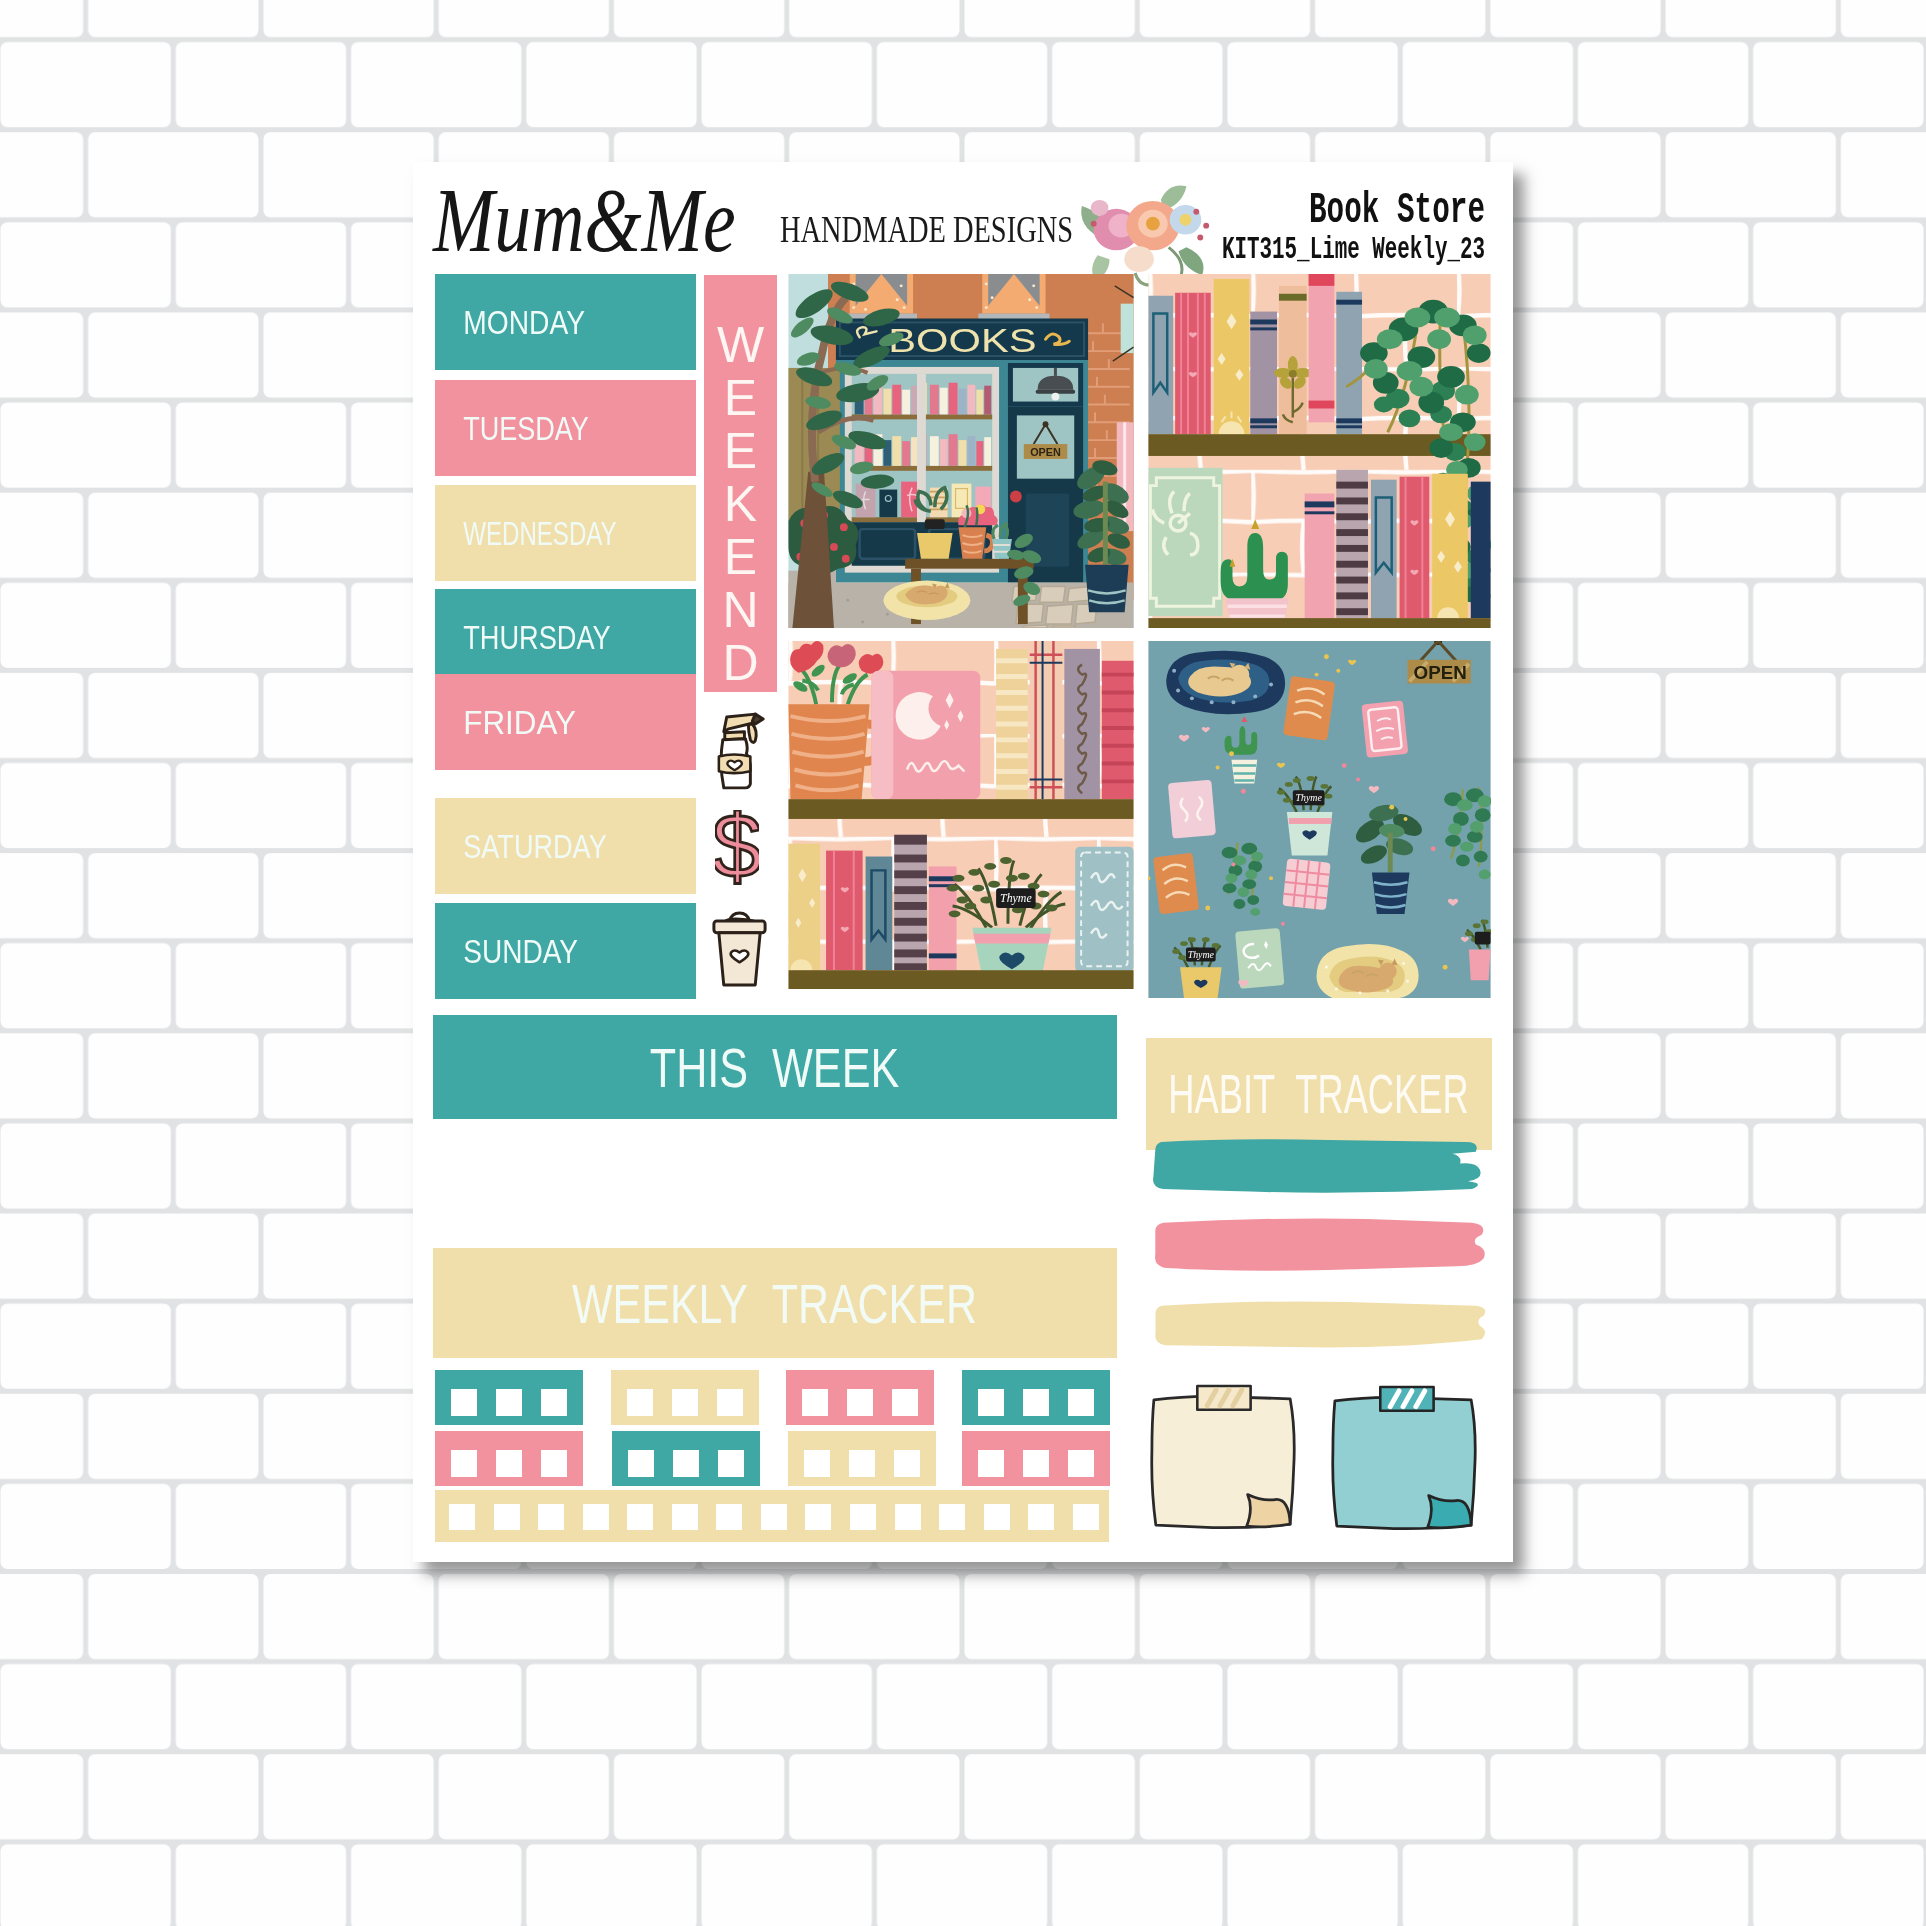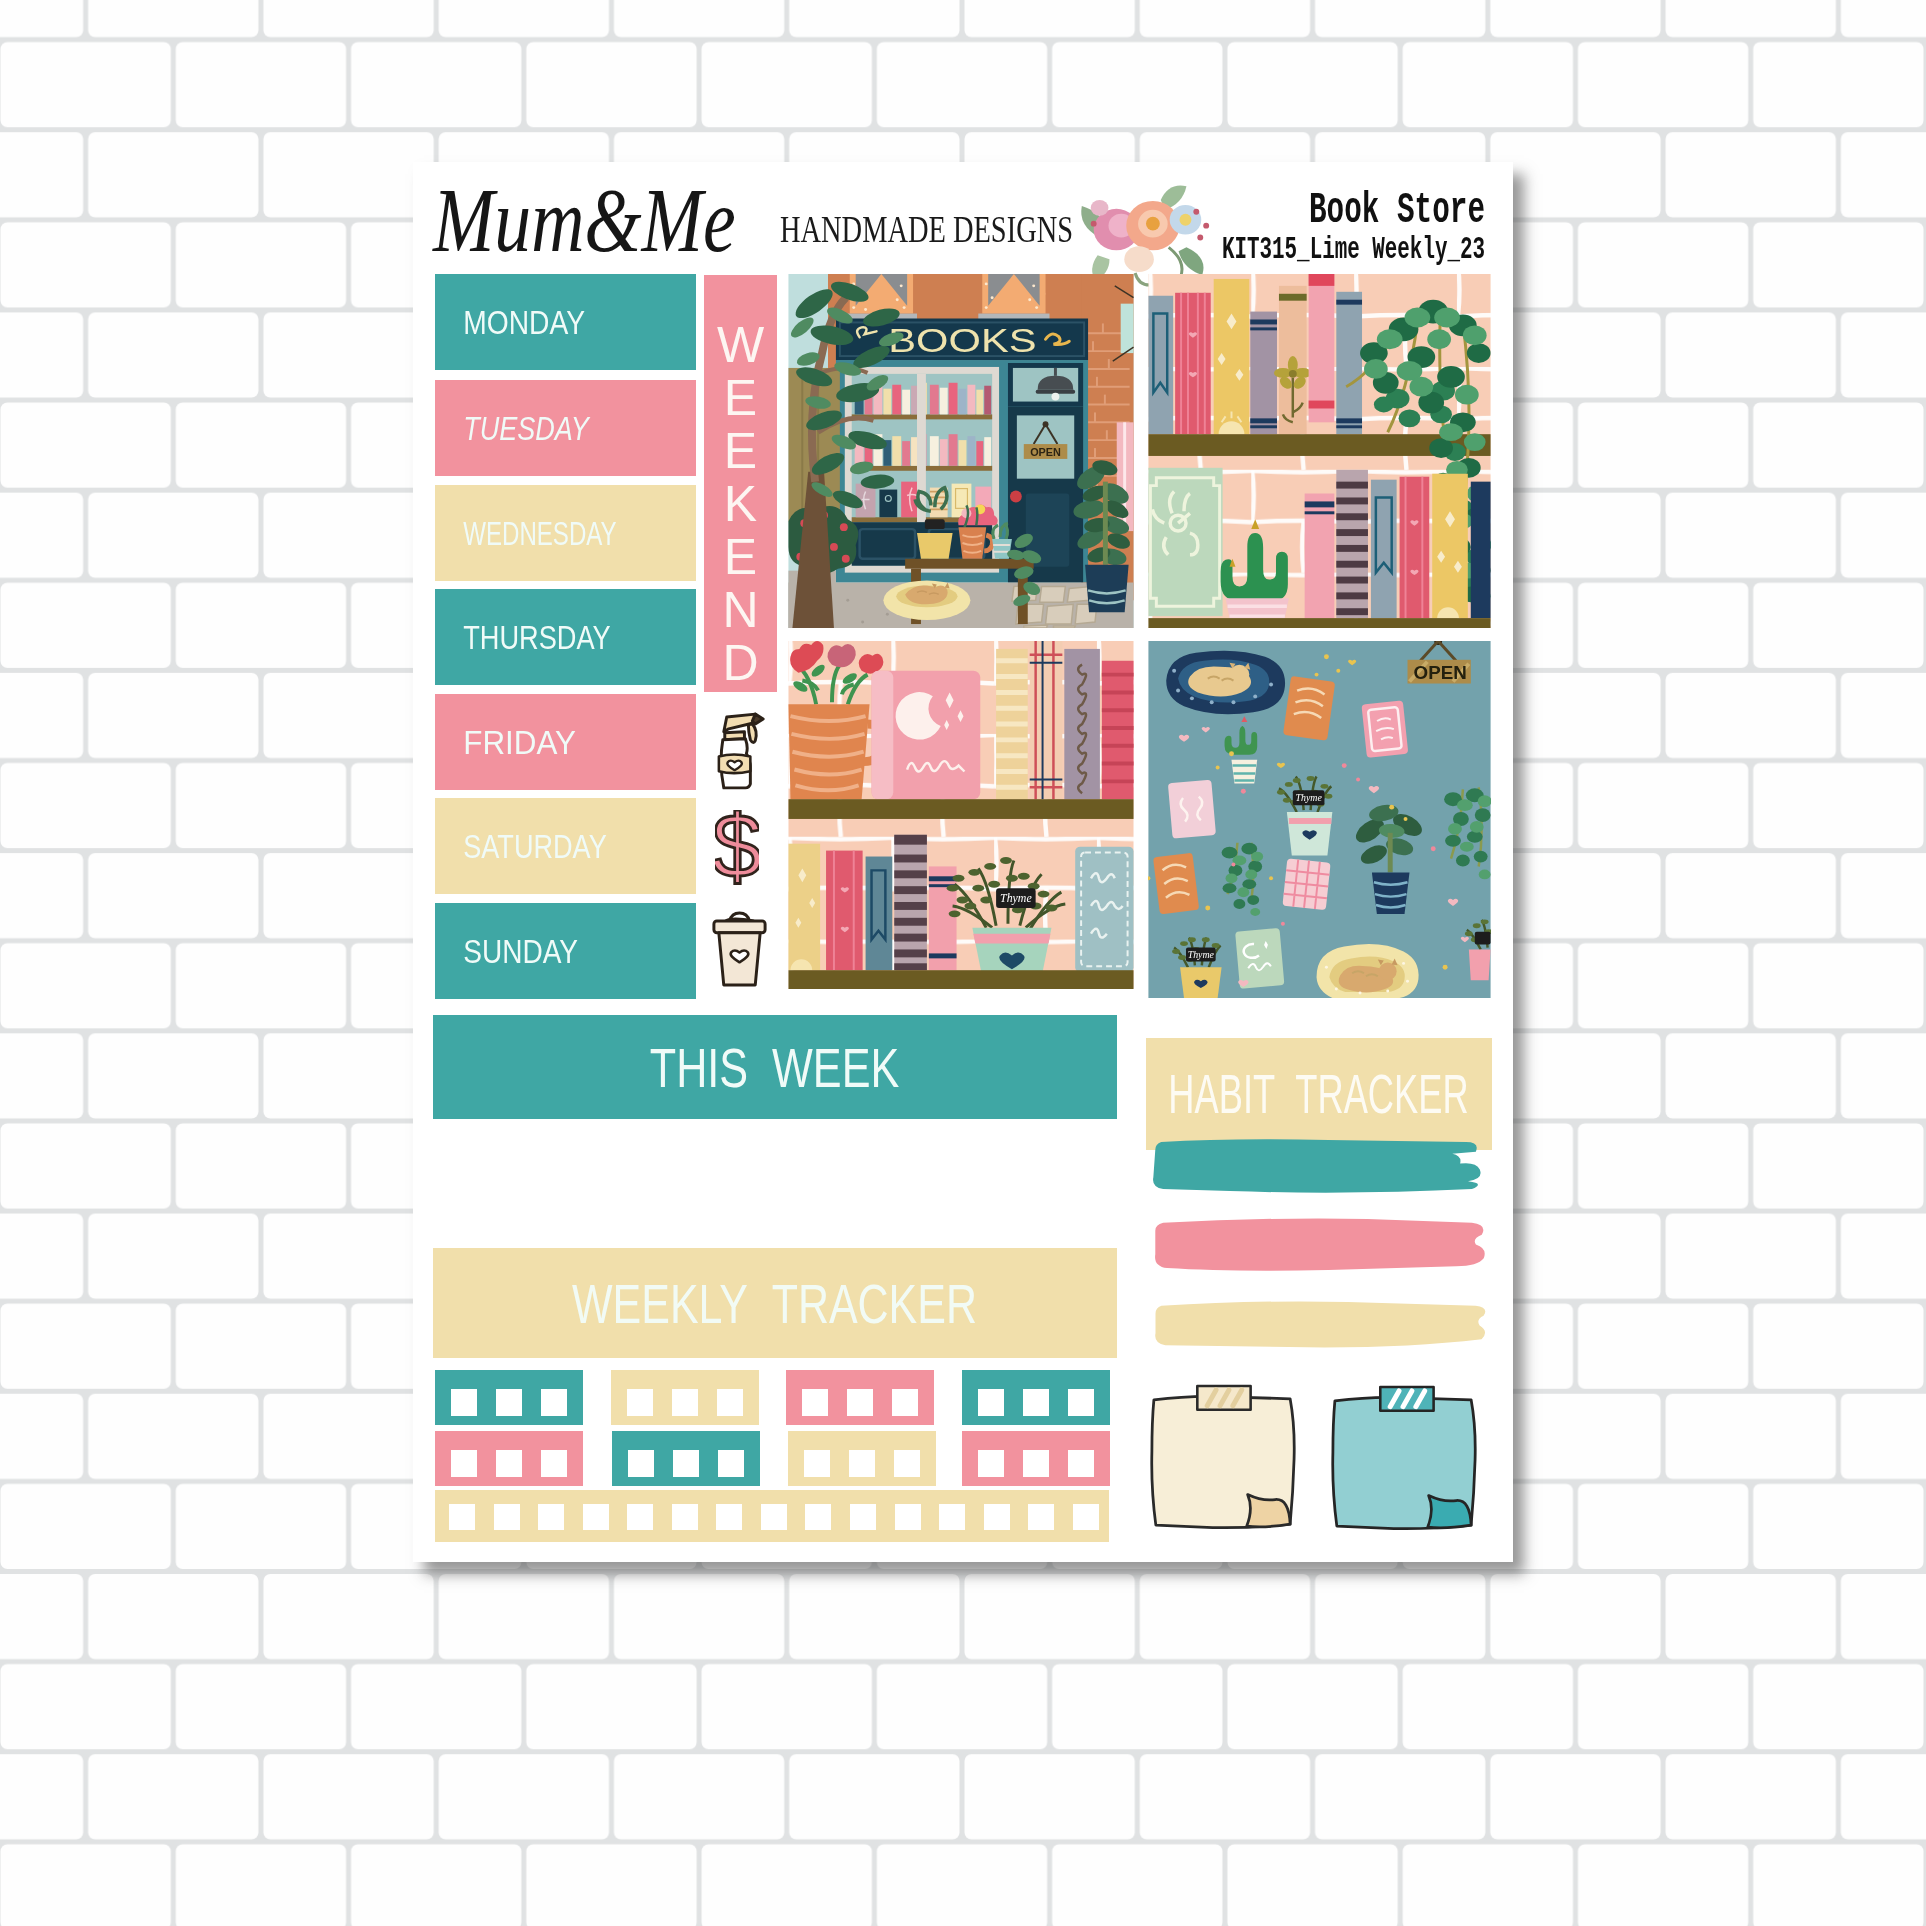--- a/index.html
+++ b/index.html
@@ -72,39 +72,39 @@
   <svg class="abs" style="left:805px;top:67px" width="269" height="40" viewBox="0 0 272 40">
       <text x="270" y="29" text-anchor="end" font-family="Liberation Mono" font-weight="bold" font-size="32" fill="#111" textLength="266" lengthAdjust="spacingAndGlyphs">KIT315_Lime Weekly_23</text>
     </svg>
 
   <div class="daybox teal" style="top:112px;">
       <svg width="234" height="96" viewBox="0 0 236 97" style="display:block">
         <text x="0" y="61" font-family="Liberation Sans" font-size="34" fill="#f0fbf8" textLength="123" lengthAdjust="spacingAndGlyphs">MONDAY</text>
       </svg>
     </div>
 
-  <div class="daybox pink" style="top:218px;font-style:italic;">
+  <div class="daybox pink" style="top:218px;">
       <svg width="234" height="96" viewBox="0 0 236 97" style="display:block">
         <text x="0" y="61" font-family="Liberation Sans" font-size="34" fill="#f0fbf8" textLength="127" lengthAdjust="spacingAndGlyphs">TUESDAY</text>
       </svg>
     </div>
 
   <div class="daybox teal" style="top:427px;">
       <svg width="234" height="96" viewBox="0 0 236 97" style="display:block">
         <text x="0" y="61" font-family="Liberation Sans" font-size="34" fill="#f0fbf8" textLength="149" lengthAdjust="spacingAndGlyphs">THURSDAY</text>
       </svg>
     </div>
 
   <div class="daybox cream" style="top:323px;">
       <svg width="234" height="96" viewBox="0 0 236 97" style="display:block">
         <text x="0" y="61" font-family="Liberation Sans" font-size="34" fill="#f0fbf8" textLength="155" lengthAdjust="spacingAndGlyphs">WEDNESDAY</text>
       </svg>
     </div>
 
-  <div class="daybox pink" style="top:532px;">
+  <div class="daybox pink" style="top:512px;">
       <svg width="234" height="96" viewBox="0 0 236 97" style="display:block">
         <text x="0" y="61" font-family="Liberation Sans" font-size="34" fill="#f0fbf8" textLength="114" lengthAdjust="spacingAndGlyphs">FRIDAY</text>
       </svg>
     </div>
 
   <div class="daybox cream" style="top:636px;">
       <svg width="234" height="96" viewBox="0 0 236 97" style="display:block">
         <text x="0" y="61" font-family="Liberation Sans" font-size="34" fill="#f0fbf8" textLength="145" lengthAdjust="spacingAndGlyphs">SATURDAY</text>
       </svg>
     </div>

